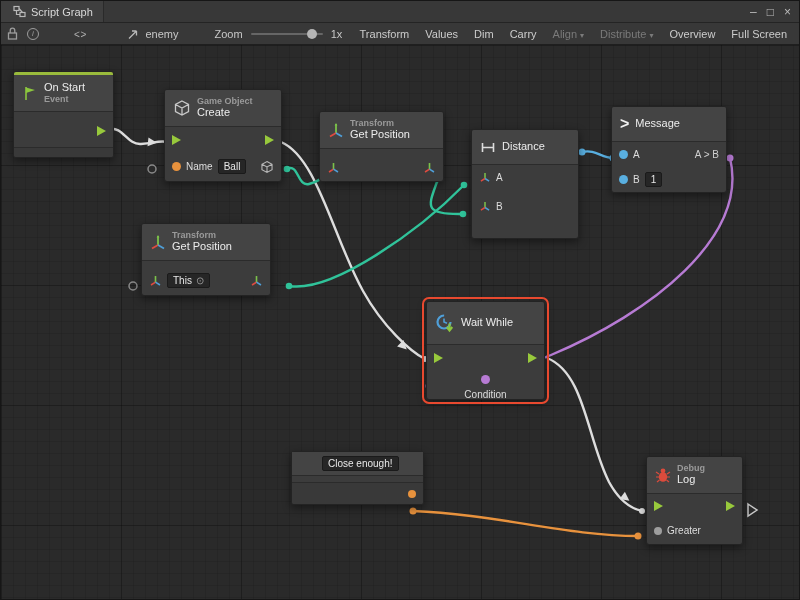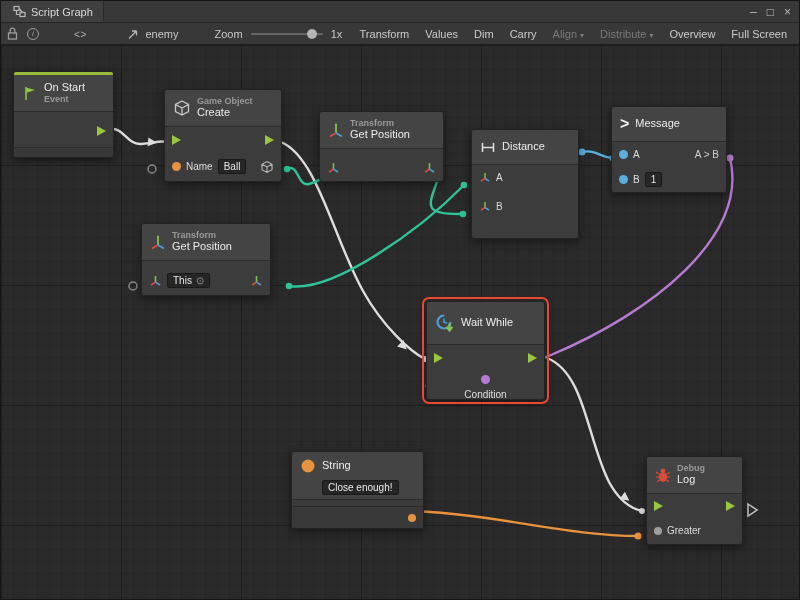--- a/index.html
+++ b/index.html
@@ -331,26 +331,20 @@
       <span class="flow"></span>
       <span class="flow push-r"></span>
     </div>
     <div class="nrow" style="height:28px;flex-direction:column;">
       <span class="dot purple"></span>
       <span style="font-size:10px;">Condition</span>
     </div>
   </div>
 
   <div class="node" style="left:290px; top:406px; width:133px;">
-    <div class="nhead" style="border-bottom:none; padding-bottom:2px;">
-      <svg class="icon" width="16" height="16" viewBox="0 0 16 16">
-        <circle cx="8" cy="8" r="6.5" fill="#E8923D"></circle>
-      </svg>
-      <div class="ntitle">String</div>
-    </div>
     <div class="nrow" style="height:24px; background:#444444; border-bottom:1px solid #2b2b2b; padding-left:30px;align-items:center;">
       <span class="field">Close enough!</span>
     </div>
     <div class="nrow" style="height:22px; margin-top:6px; background:#393939; border-top:1px solid #2b2b2b; border-radius:0 0 2px 2px;">
       <span class="dot orange push-r" style="width:8px;height:8px;"></span>
     </div>
   </div>
 
   <div class="node" style="left:645px; top:411px; width:97px;">
     <div class="nhead">

